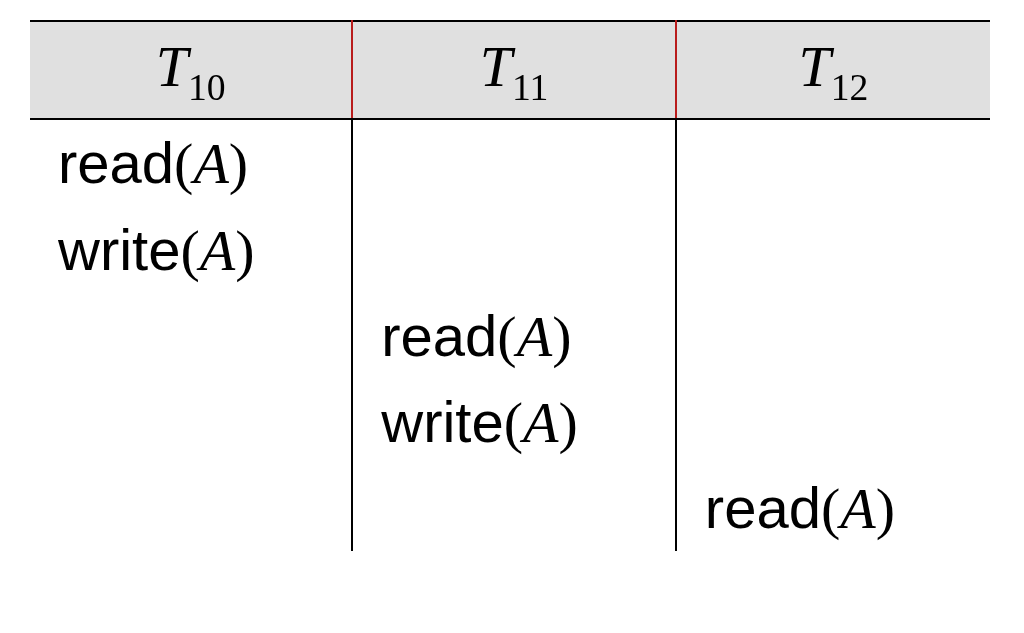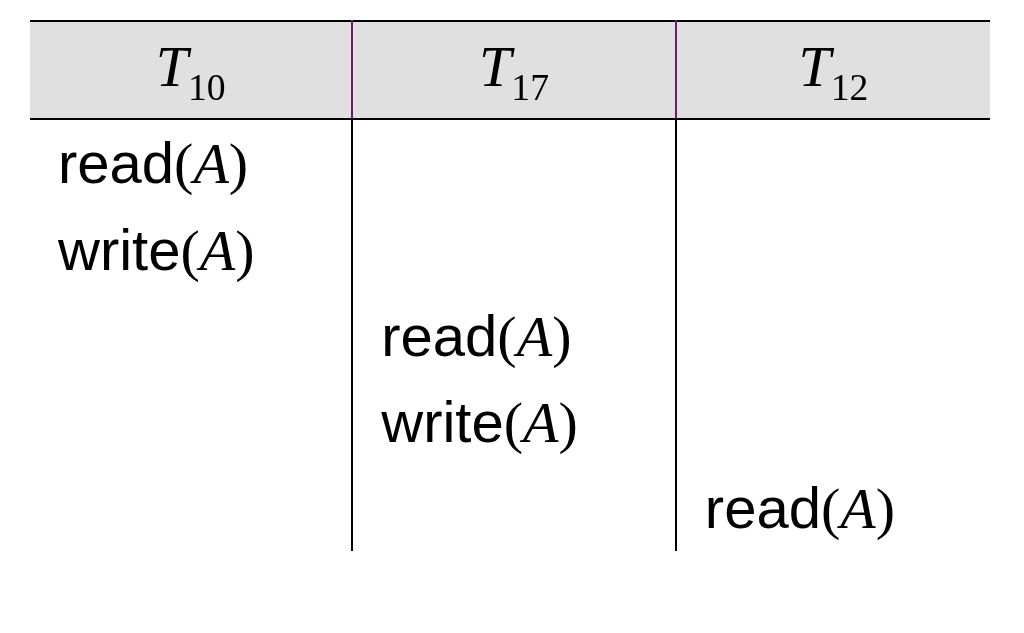--- a/index.html
+++ b/index.html
@@ -14,21 +14,21 @@
       font-size: 58px;
       line-height: 1.4;
       width: 960px;
     }
     .schedule-table th {
       font-weight: normal;
       background: #e0e0e0;
       border-top: 2px solid #000;
       border-bottom: 2px solid #000;
       border-left: none;
-      border-right: 2px solid #701a75;
+      border-right: 2px solid #b91c1c;
       padding: 4px 40px 6px 40px;
       font-style: italic;
       font-family: "Times New Roman", Times, serif;
       text-align: center;
     }
     .schedule-table th:first-child {
       border-left: none;
     }
     .schedule-table th:last-child {
       border-right: none;
@@ -70,21 +70,21 @@
 </head>
 <body>
 
 <table class="schedule-table">
   <thead>
     <tr>
       <th>
         <span class="tvar">T</span><span class="tsub">10</span>
       </th>
       <th>
-        <span class="tvar">T</span><span class="tsub">17</span>
+        <span class="tvar">T</span><span class="tsub">11</span>
       </th>
       <th>
         <span class="tvar">T</span><span class="tsub">12</span>
       </th>
     </tr>
   </thead>
   <tbody>
 
   <tr>
         <td><span class="op">read</span><span class="paren">(</span><span class="arg">A</span><span class="paren">)</span></td>

